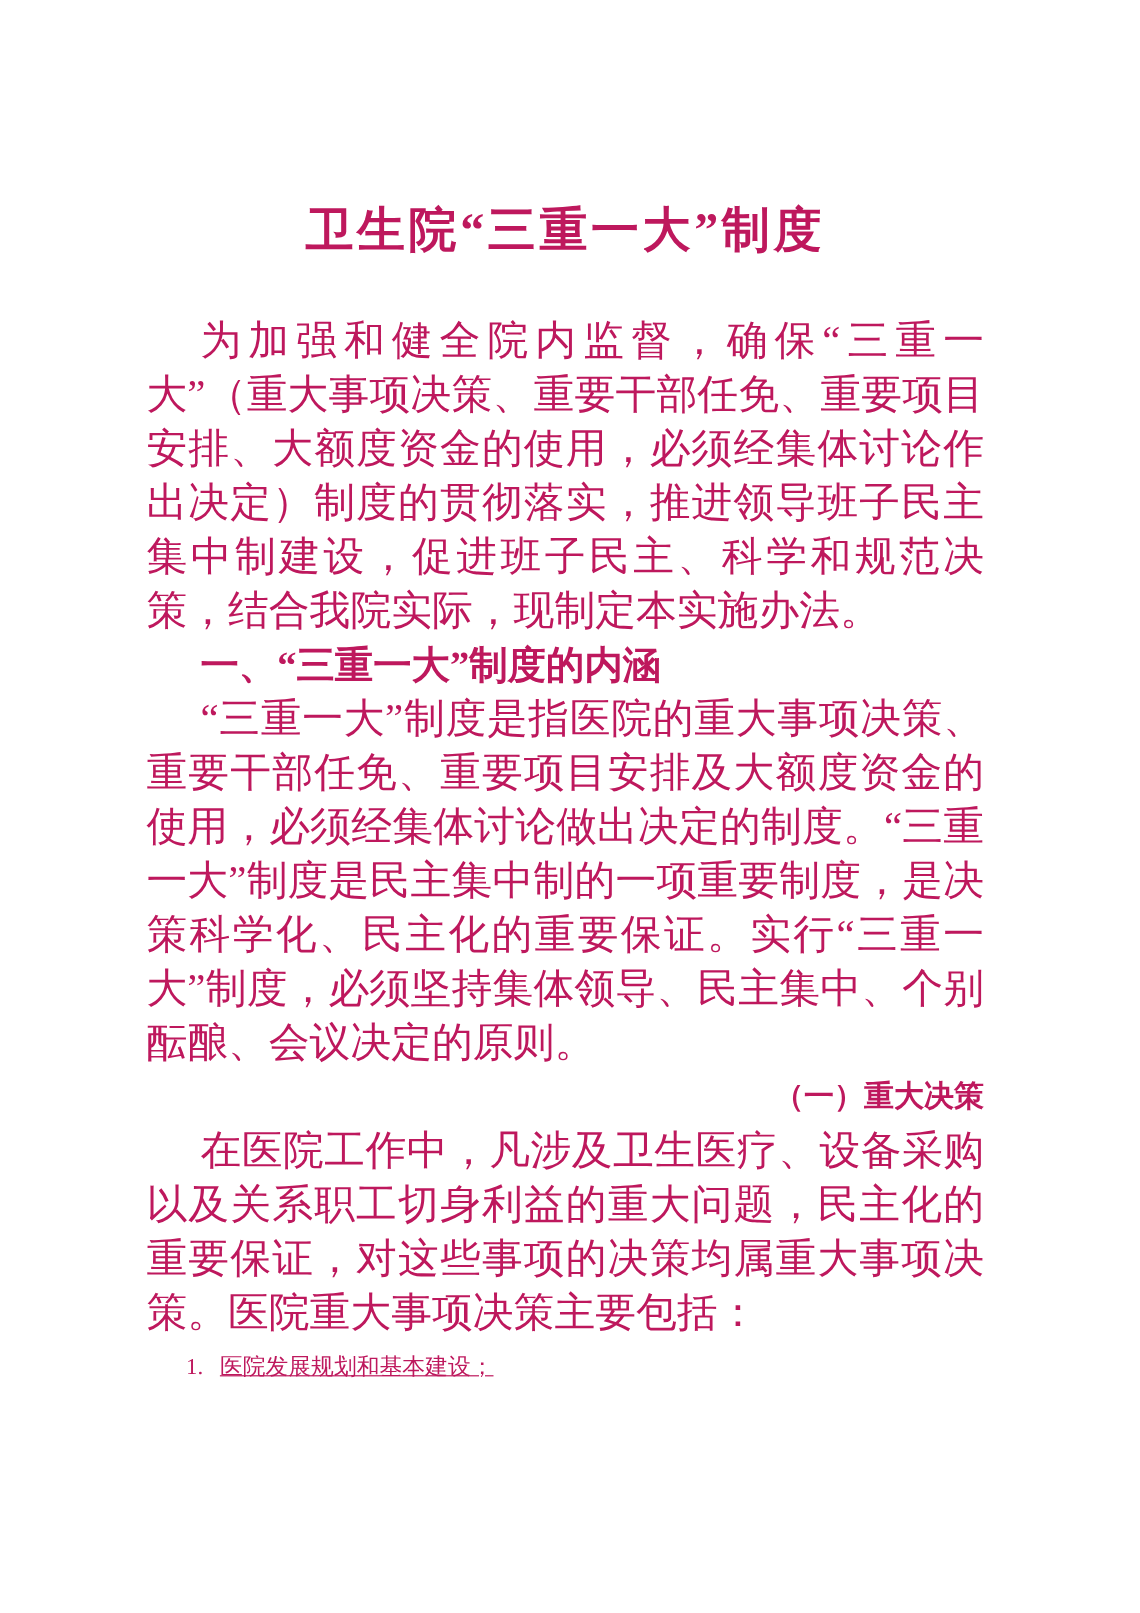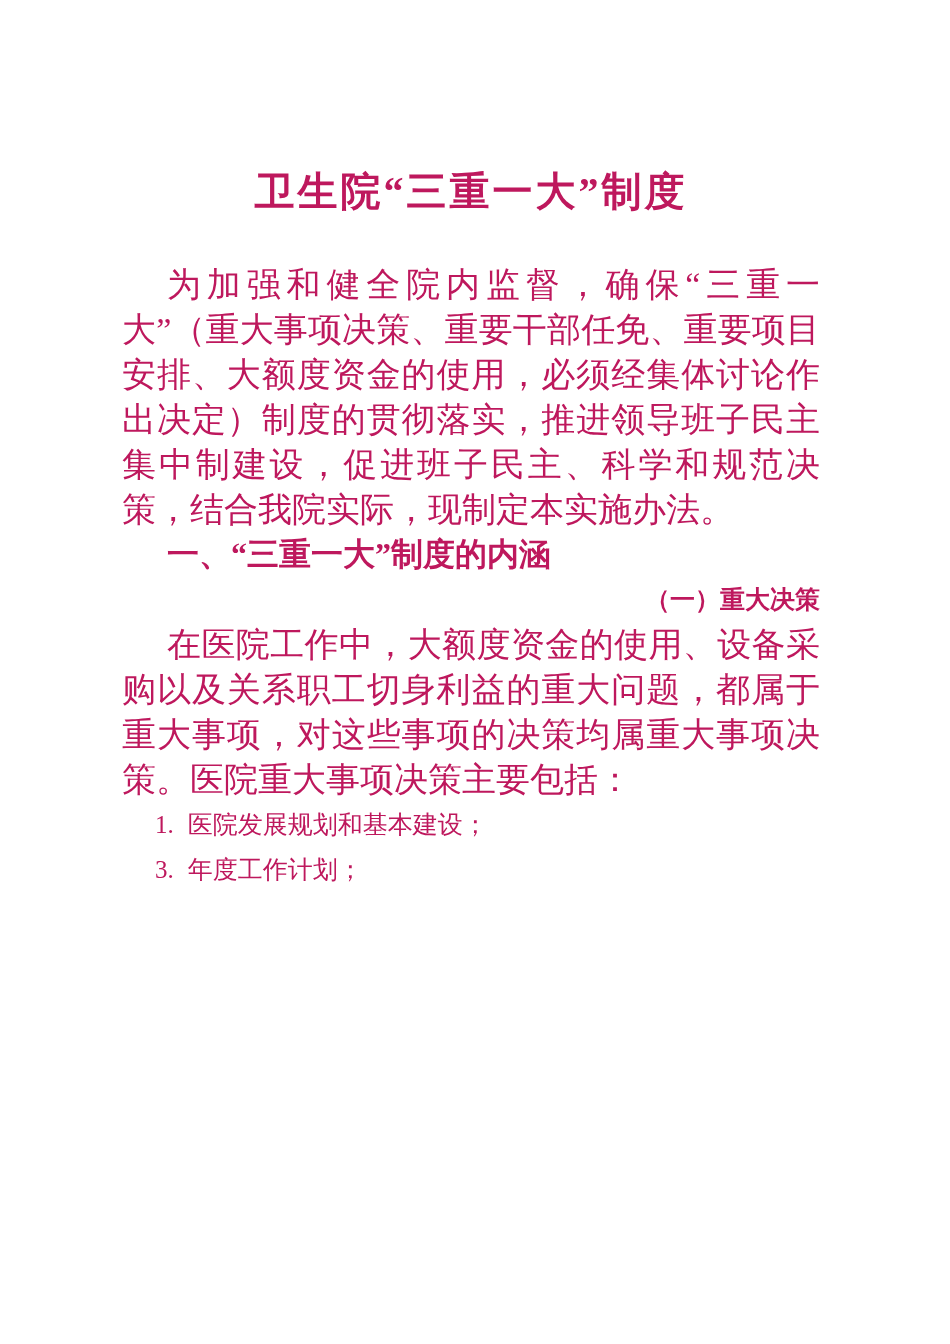--- a/index.html
+++ b/index.html
@@ -54,48 +54,47 @@
     text-align: right;
   }
   .list {
     margin: 0;
     padding: 0;
     list-style: none;
   }
   .list-item {
     margin: 0;
     padding-left: 33px;
-    font-size: 25px;
+    font-size: 19px;
     line-height: 45px;
+    text-decoration: underline;
   }
   .list-marker {
     display: inline-block;
     margin-right: 14px;
   }
 </style>
 </head>
 <body>
 
 <div class="page">
   <div class="content">
 
     <h1 class="doc-title">卫生院“三重一大”制度</h1>
 
     <p class="para">为加强和健全院内监督，确保“三重一大”（重大事项决策、重要干部任免、重要项目安排、大额度资金的使用，必须经集体讨论作出决定）制度的贯彻落实，推进领导班子民主集中制建设，促进班子民主、科学和规范决策，结合我院实际，现制定本实施办法。</p>
 
     <h2 class="heading">一、“三重一大”制度的内涵</h2>
 
+    <p class="para">“三重一大”制度是指医院的重大事项决策、重要干部任免、重要项目安排及大额度资金的使用，必须经集体讨论做出决定的制度。“三重一大”制度是民主集中制的一项重要制度，是决策科学化、民主化的重要保证。实行“三重一大”制度，必须坚持集体领导、民主集中、个别酝酿、会议决定的原则。</p>
 
     <h3 class="subheading">（一）重大决策</h3>
 
-    <p class="para">在医院工作中，大额度资金的使用、设备采购以及关系职工切身利益的重大问题，都属于重大事项，对这些事项的决策均属重大事项决策。医院重大事项决策主要包括：</p>
+    <p class="para">在医院工作中，凡涉及卫生医疗、设备采购以及关系职工切身利益的重大问题，民主化的重要保证，对这些事项的决策均属重大事项决策。医院重大事项决策主要包括：</p>
 
     <div class="list">
       <div class="list-item">
         <span class="list-marker">1.</span><span>医院发展规划和基本建设；</span>
-      </div>
-      <div class="list-item">
-        <span class="list-marker">3.</span><span>年度工作计划；</span>
       </div>
     </div>
 
   </div>
 </div>
 
 </body></html>

